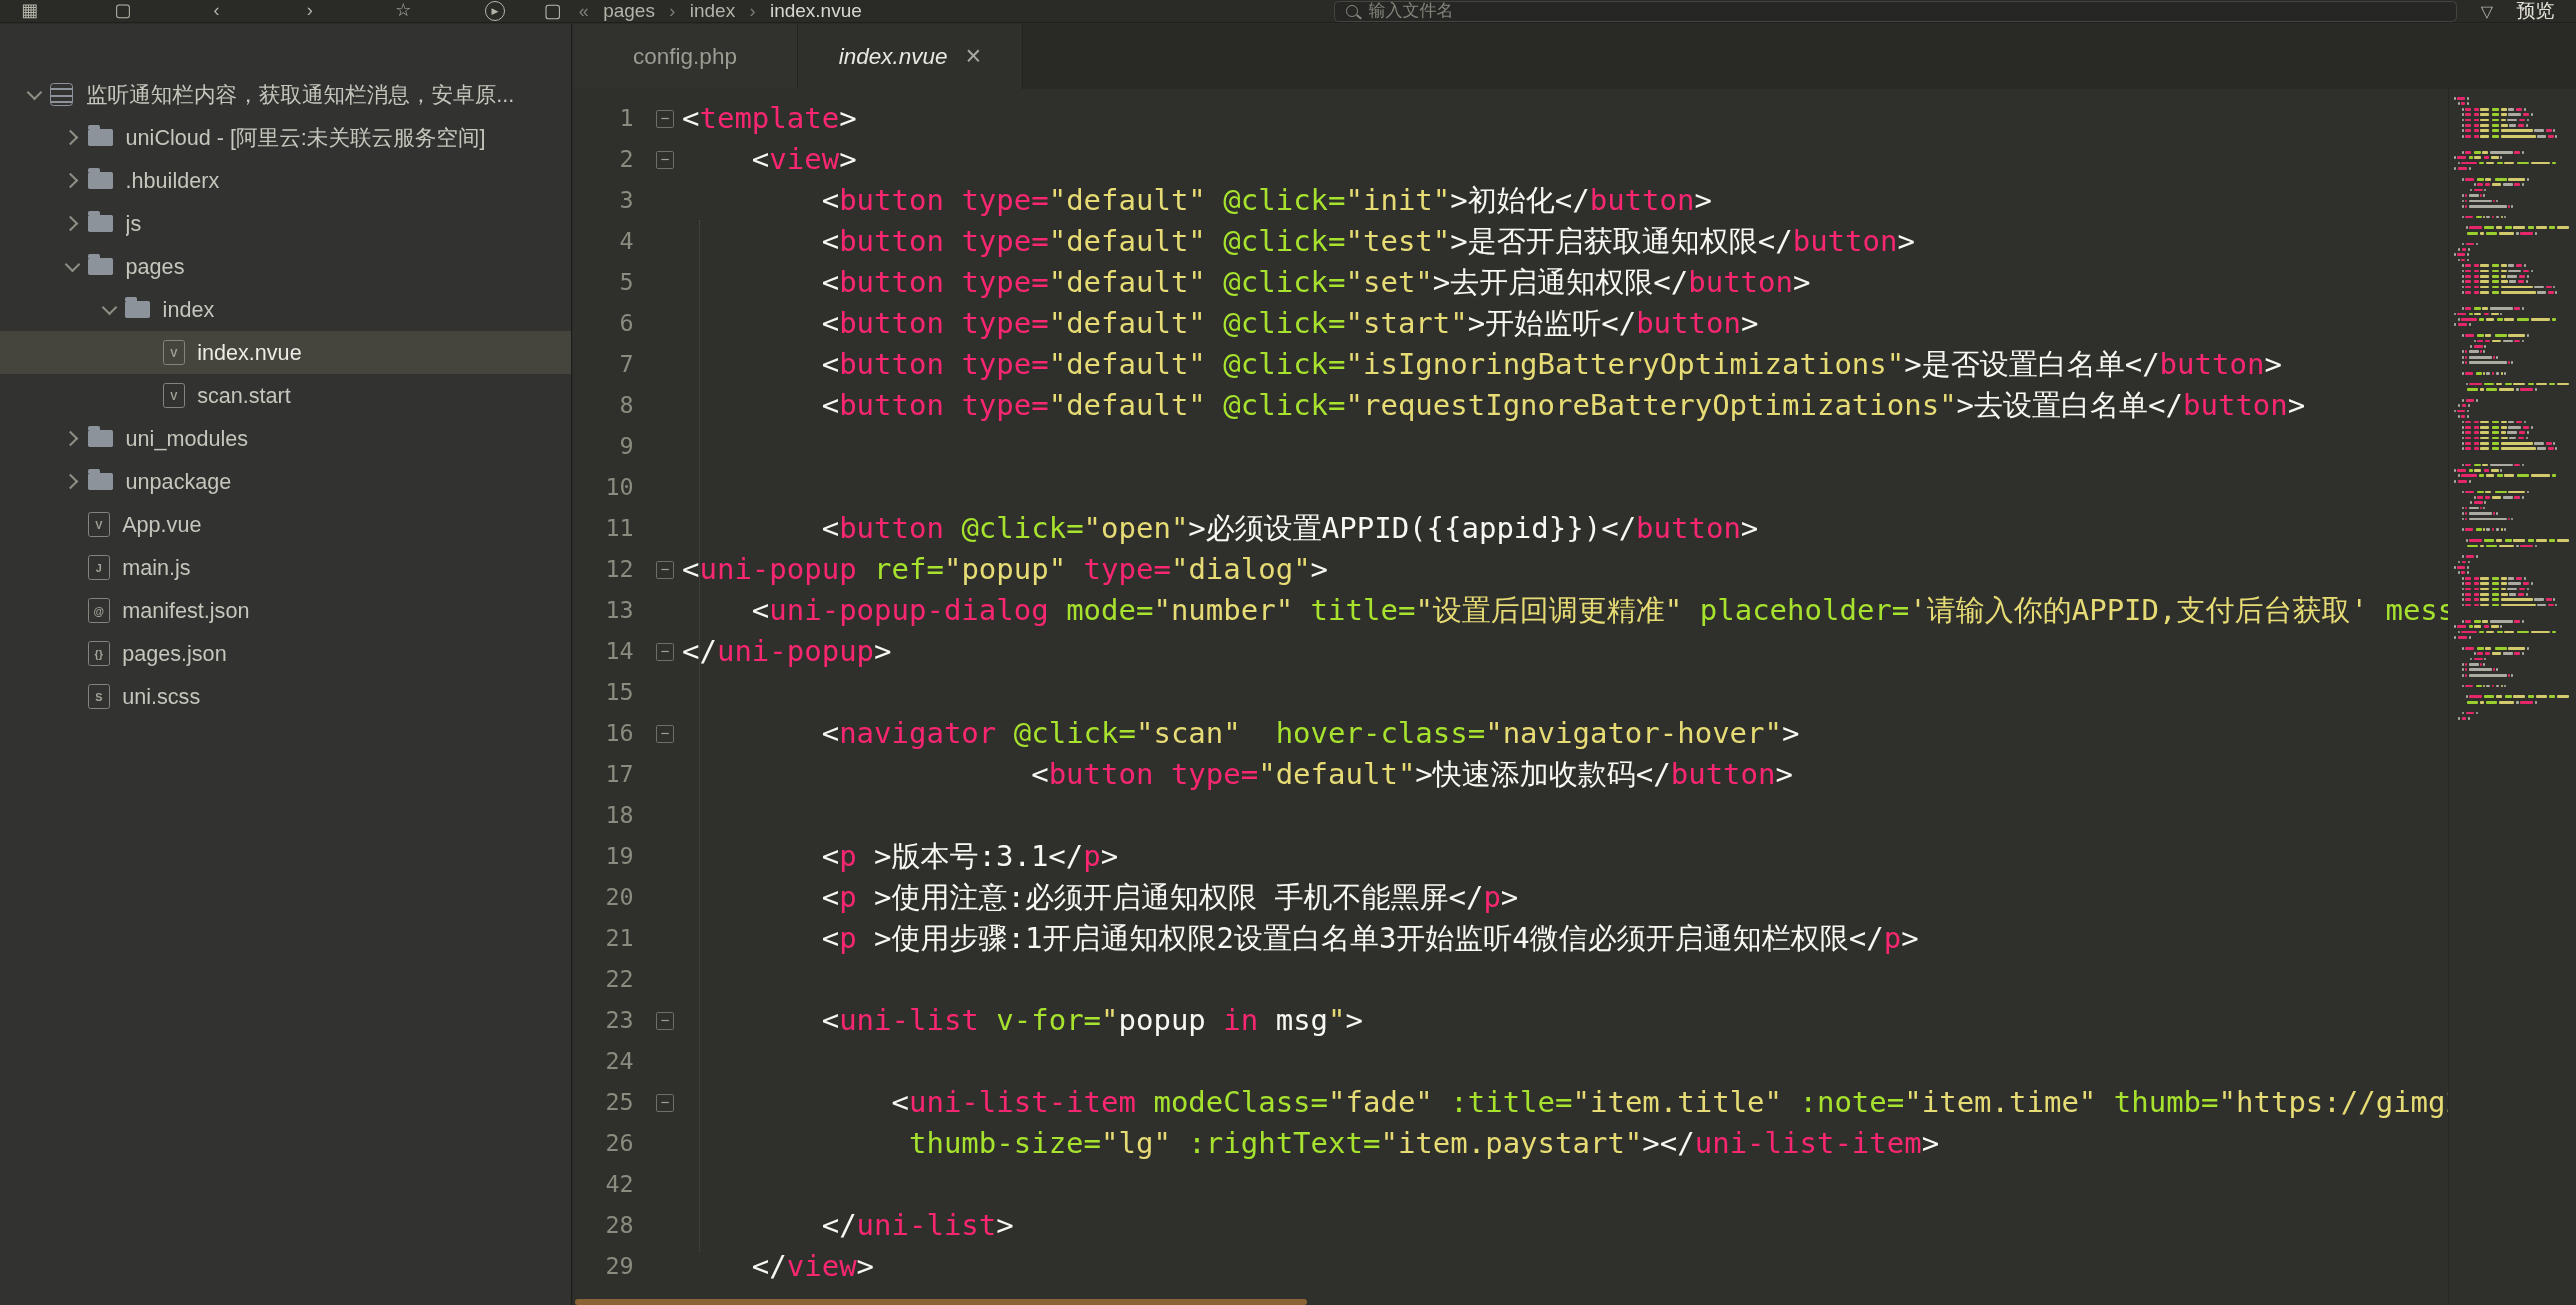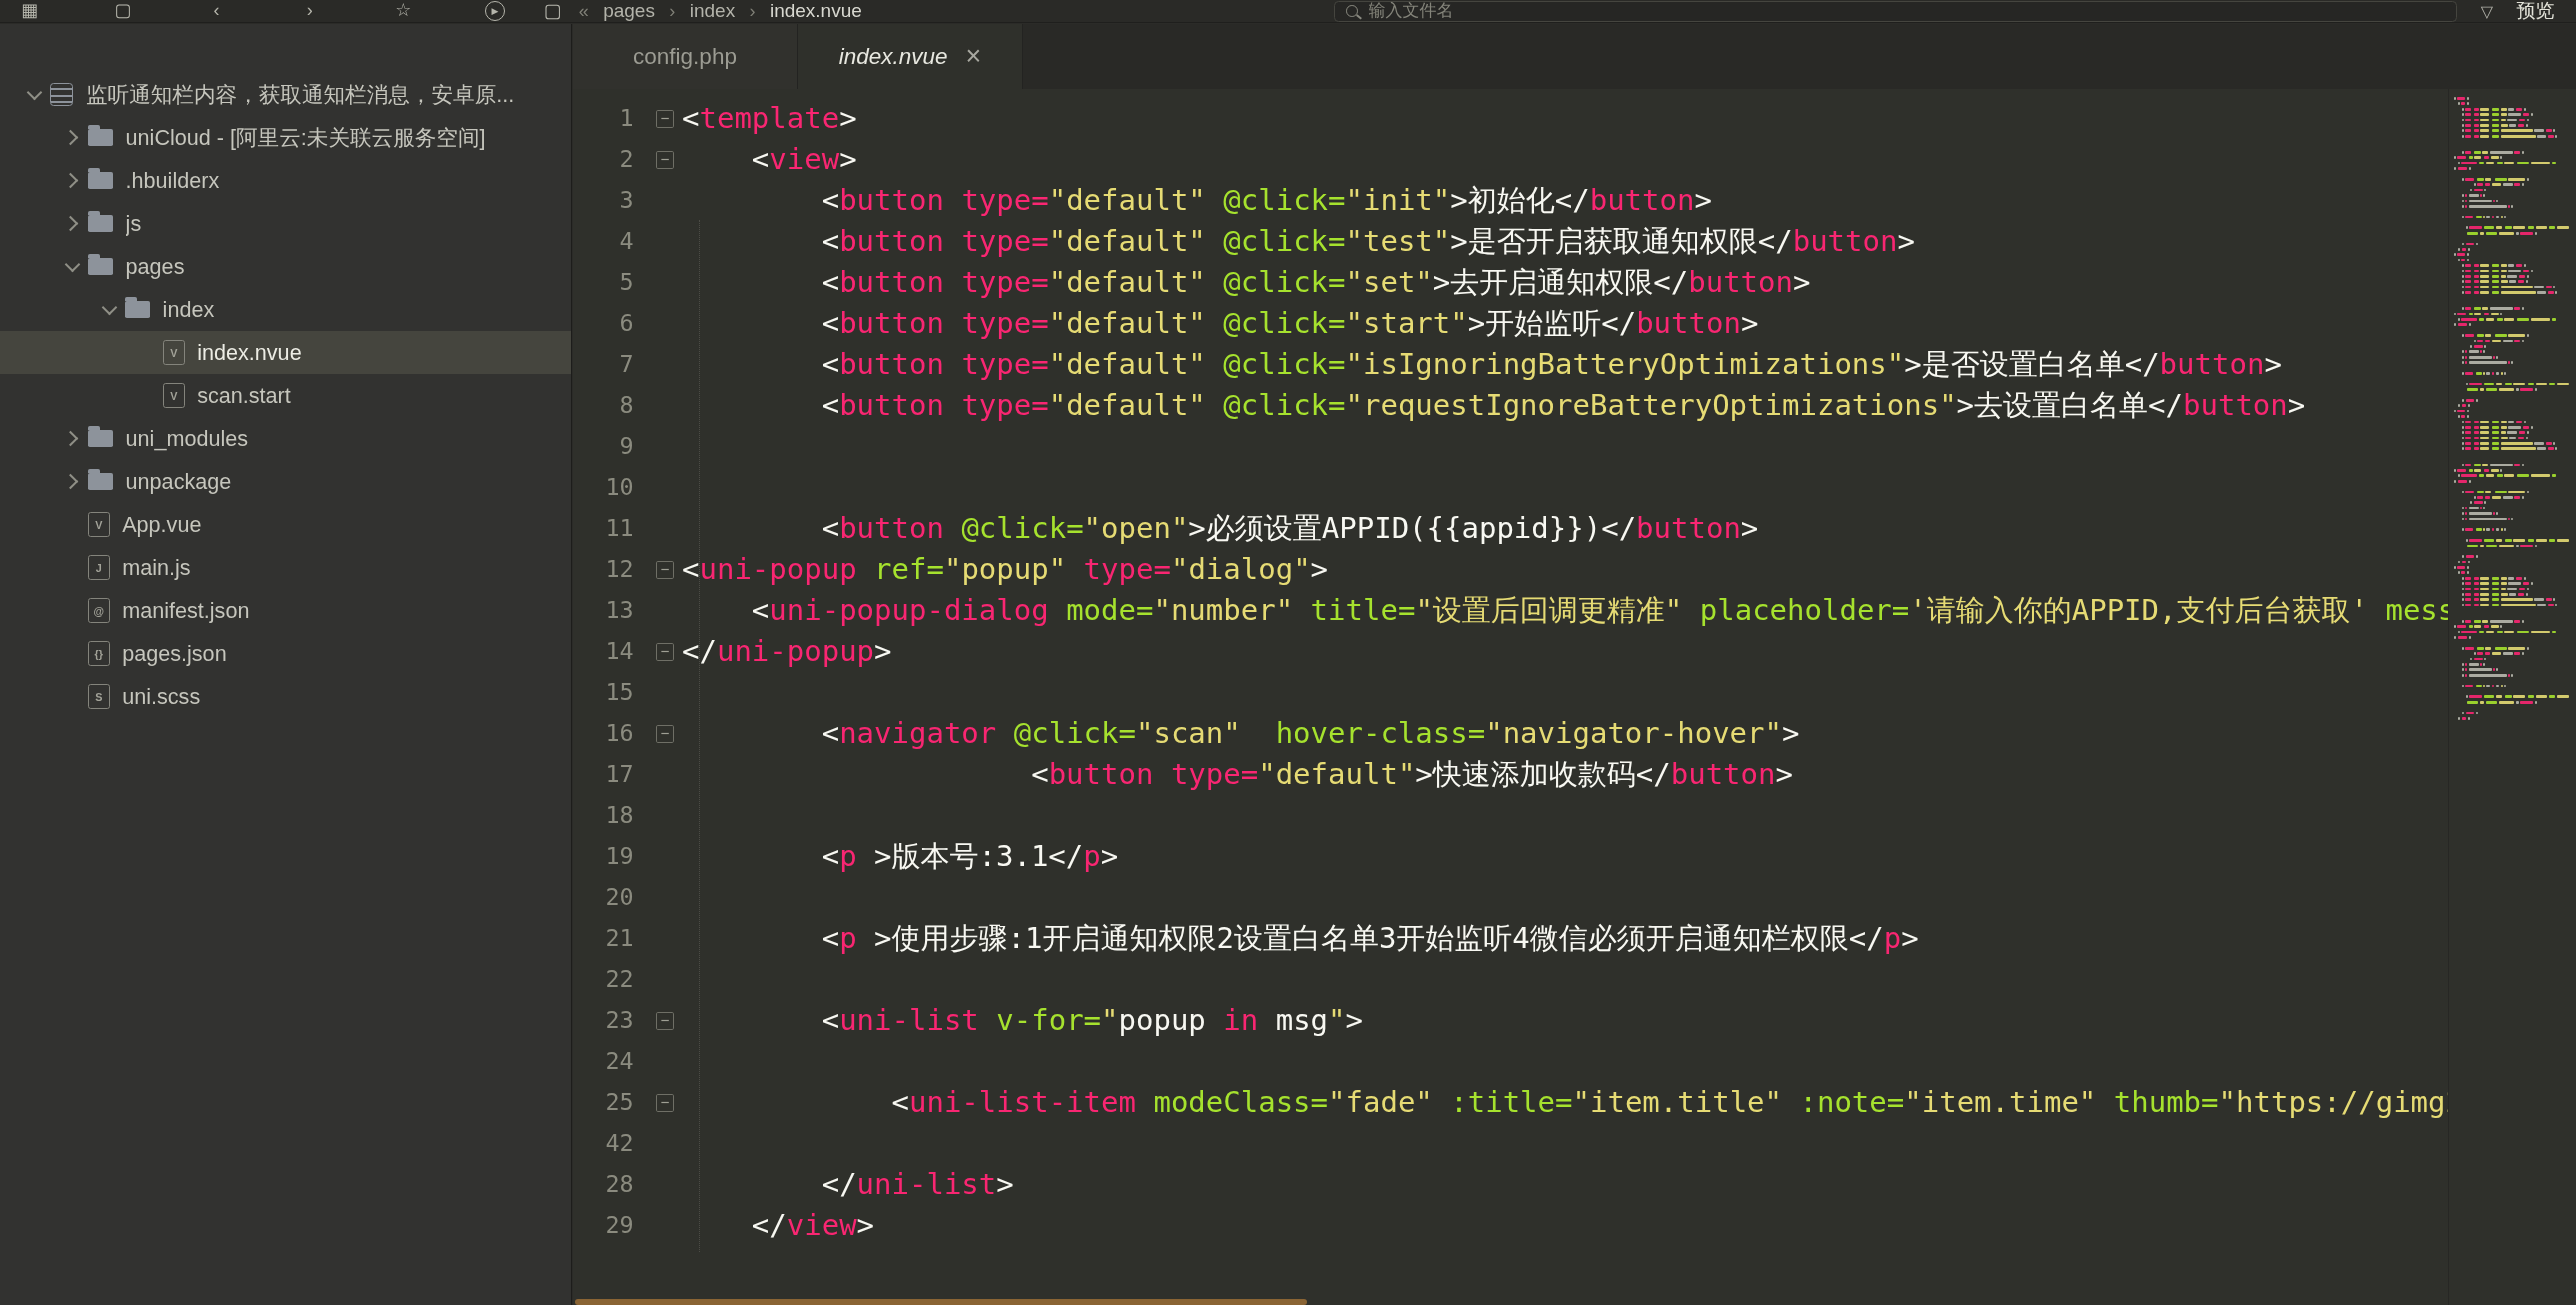--- a/index.html
+++ b/index.html
@@ -310,20 +310,21 @@
           <span class="foldcol"></span>
         </div>
         <div class="line">
           <span class="ln">19</span>
           <span class="foldcol"></span>
           <span class="codetext"><span class="tok-p">        &lt;</span><span class="tok-t">p</span><span class="tok-p"> &gt;版本号:3.1&lt;/</span><span class="tok-t">p</span><span class="tok-p">&gt;</span></span>
         </div>
         <div class="line">
           <span class="ln">20</span>
           <span class="foldcol"></span>
+          <span class="codetext"><span class="tok-p">        &lt;</span><span class="tok-t">p</span><span class="tok-p"> &gt;使用注意:必须开启通知权限 手机不能黑屏&lt;/</span><span class="tok-t">p</span><span class="tok-p">&gt;</span></span>
         </div>
         <div class="line">
           <span class="ln">21</span>
           <span class="foldcol"></span>
           <span class="codetext"><span class="tok-p">        &lt;</span><span class="tok-t">p</span><span class="tok-p"> &gt;使用步骤:1开启通知权限2设置白名单3开始监听4微信必须开启通知栏权限&lt;/</span><span class="tok-t">p</span><span class="tok-p">&gt;</span></span>
         </div>
         <div class="line">
           <span class="ln">22</span>
           <span class="foldcol"></span>
           <span class="codetext"></span>
@@ -339,20 +340,25 @@
           <span class="ln">24</span>
           <span class="foldcol"></span>
           <span class="codetext"></span>
         </div>
         <div class="line">
           <span class="ln">25</span>
           <span class="foldcol">
             <span class="foldbox">−</span>
           </span>
           <span class="codetext"><span class="tok-p">            &lt;</span><span class="tok-t">uni-list-item</span><span class="tok-p"> </span><span class="tok-a">modeClass=</span><span class="tok-s">"fade"</span><span class="tok-p"> </span><span class="tok-a">:title=</span><span class="tok-s">"item.title"</span><span class="tok-p"> </span><span class="tok-a">:note=</span><span class="tok-s">"item.time"</span><span class="tok-p"> </span><span class="tok-a">thumb=</span><span class="tok-s">"https://gimg2</span></span>
+        </div>
+        <div class="line">
+          <span class="ln">26</span>
+          <span class="foldcol"></span>
+          <span class="codetext"><span class="tok-p">             </span><span class="tok-a">thumb-size=</span><span class="tok-s">"lg"</span><span class="tok-p"> </span><span class="tok-a">:rightText=</span><span class="tok-s">"item.paystart"</span><span class="tok-p">&gt;&lt;/</span><span class="tok-t">uni-list-item</span><span class="tok-p">&gt;</span></span>
         </div>
         <div class="line">
           <span class="ln">42</span>
           <span class="foldcol"></span>
           <span class="codetext"></span>
         </div>
         <div class="line">
           <span class="ln">28</span>
           <span class="foldcol"></span>
           <span class="codetext"><span class="tok-p">        &lt;/</span><span class="tok-t">uni-list</span><span class="tok-p">&gt;</span></span>

